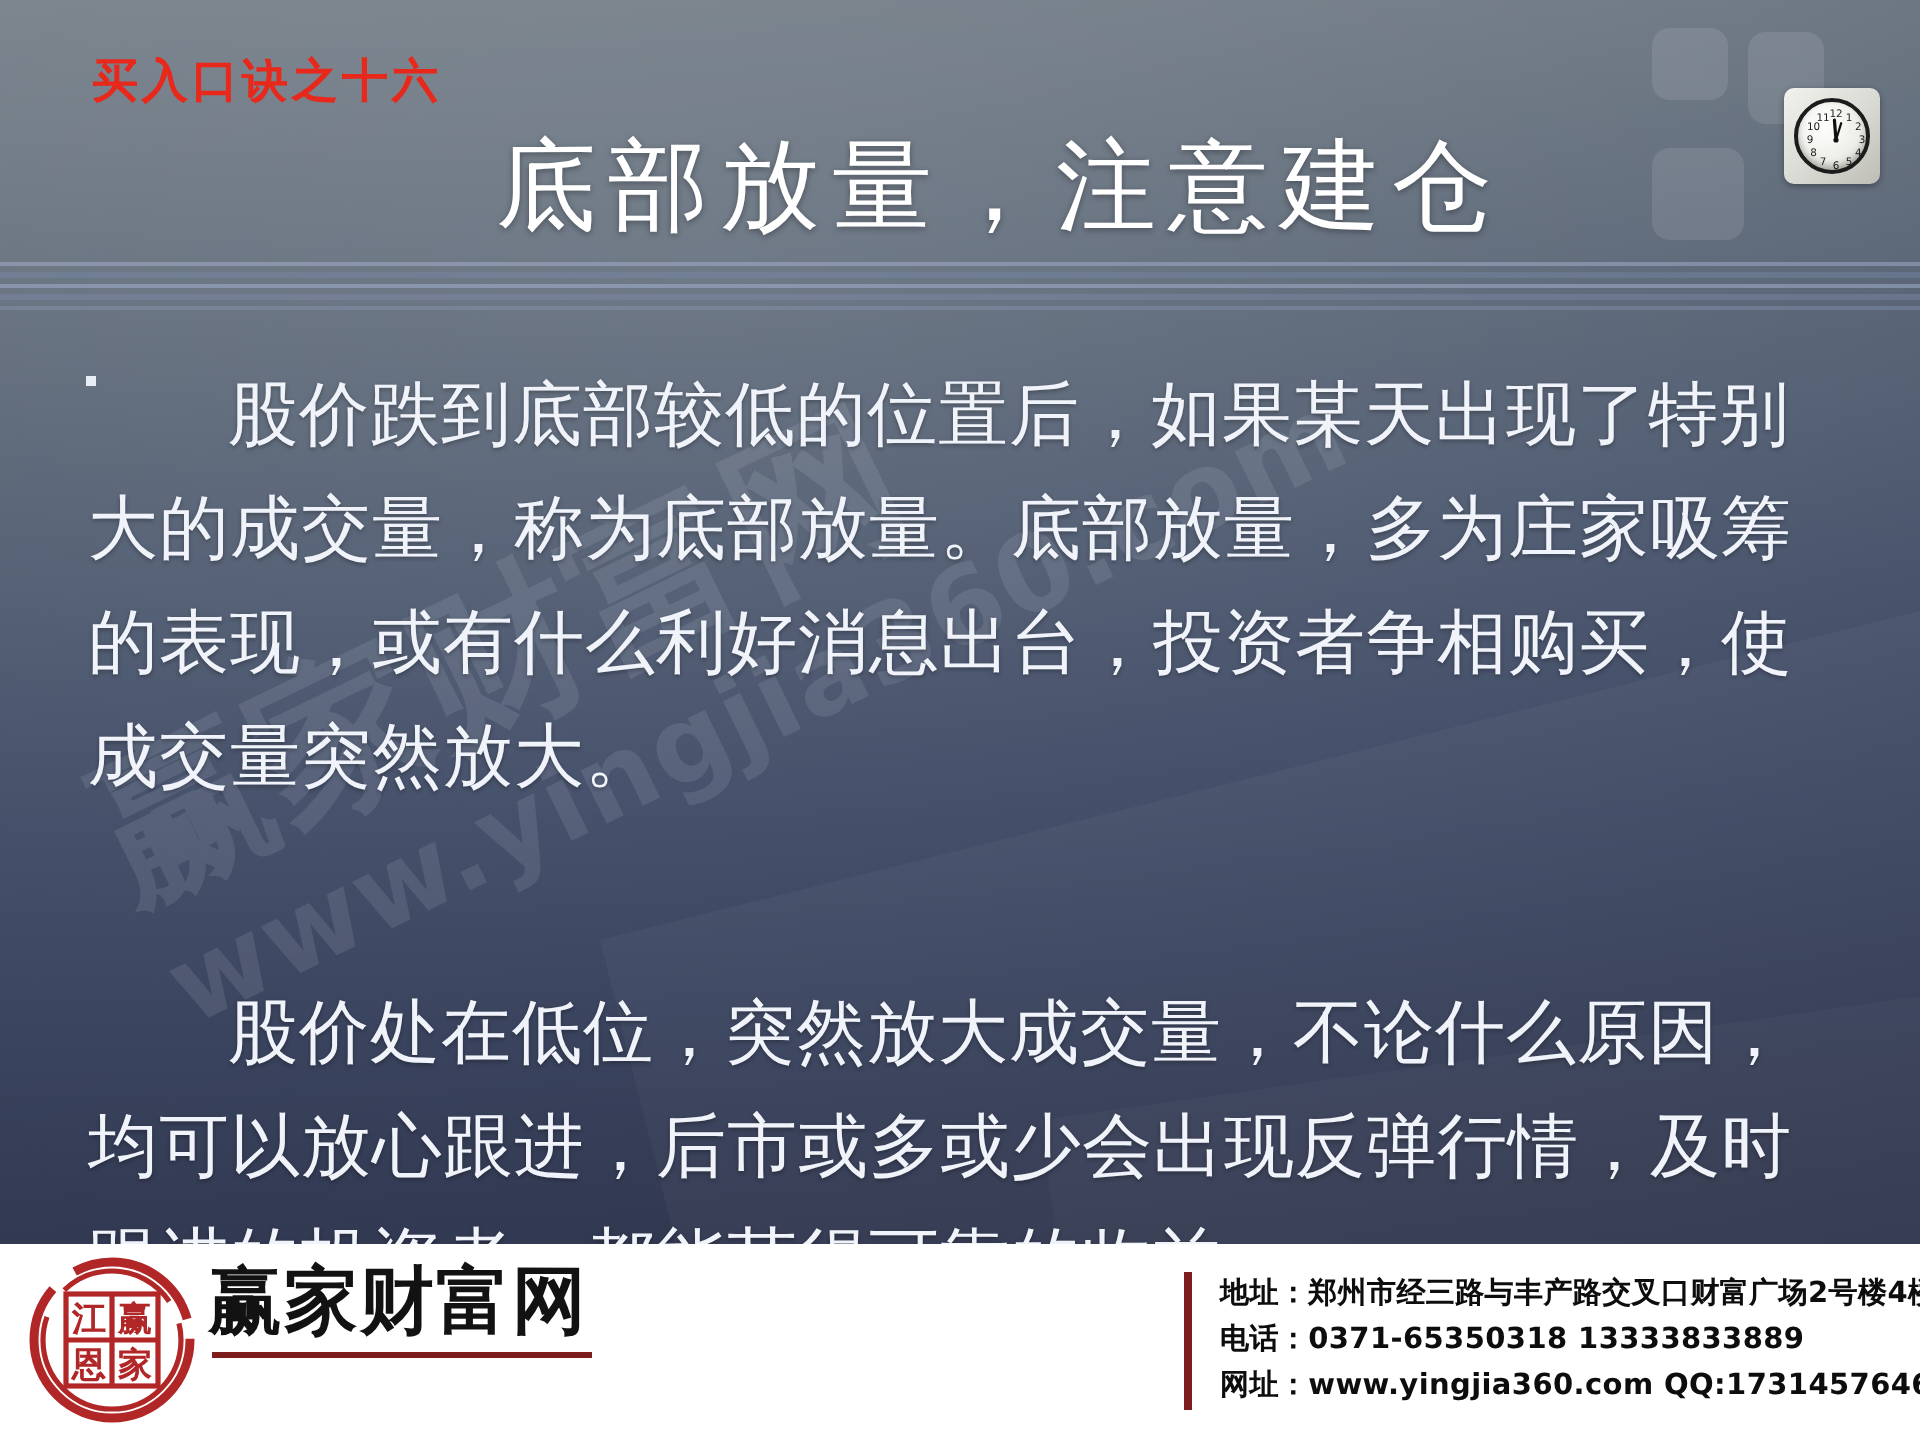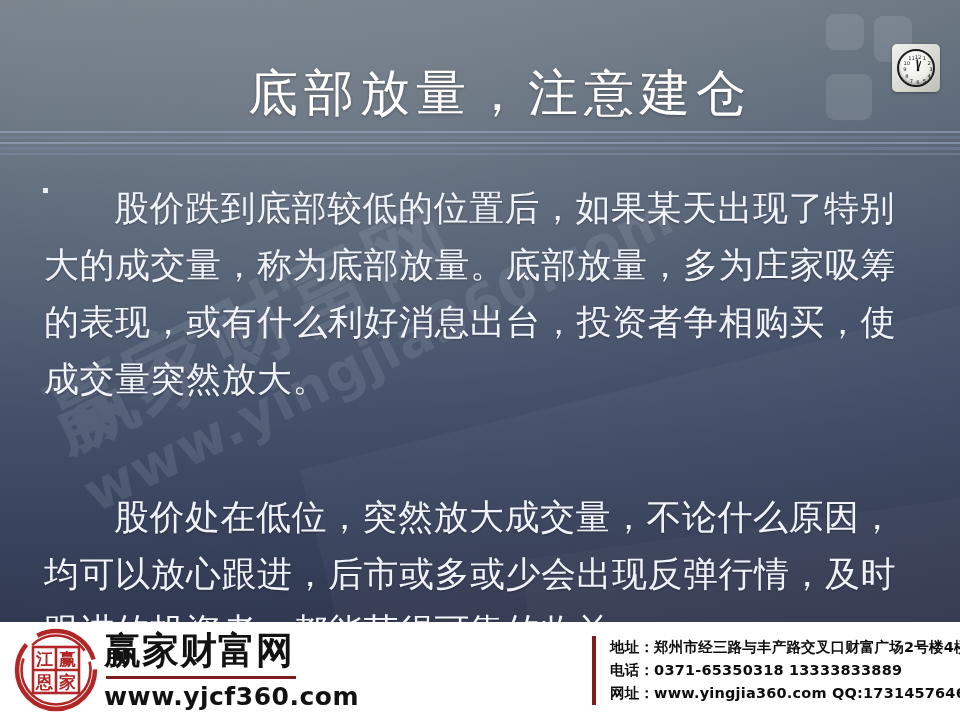--- a/index.html
+++ b/index.html
@@ -261,20 +261,21 @@
           <text x="9.8" y="15.8">10</text>
           <text x="14.5" y="11.3">11</text>
         </g>
         <line x1="21" y1="21" x2="20.2" y2="11" stroke="#111" stroke-width="1.6" stroke-linecap="round"></line>
         <line x1="21" y1="21" x2="23.6" y2="12.6" stroke="#111" stroke-width="1.1" stroke-linecap="round"></line>
         <circle cx="21" cy="21" r="1.3" fill="#111"></circle>
       </svg>
     </div>
   </div>
 
+  <div class="kicker">买入口诀之十六</div>
   <div class="title">底部放量，注意建仓</div>
 
   <div class="bullet-dot"></div>
   <div class="body-text">
     <div class="para">股价跌到底部较低的位置后，如果某天出现了特别大的成交量，称为底部放量。底部放量，多为庄家吸筹的表现，或有什么利好消息出台，投资者争相购买，使成交量突然放大。</div>
     <div class="para">股价处在低位，突然放大成交量，不论什么原因，均可以放心跟进，后市或多或少会出现反弹行情，及时跟进的投资者，都能获得可靠的收益。</div>
   </div>
 
   <div class="footer">
 
@@ -294,21 +295,20 @@
           <text x="55.5" y="39">赢</text>
           <text x="32.5" y="62">恩</text>
           <text x="55.5" y="62">家</text>
         </g>
       </svg>
     </div>
 
     <div class="brand-block">
       <div class="brand-cn">赢家财富网</div>
       <div class="brand-rule"></div>
-      <div class="brand-url">www.yjcf360.com</div>
     </div>
 
     <div class="contact">
       <div class="contact-line">地址：郑州市经三路与丰产路交叉口财富广场2号楼4楼C户</div>
       <div class="contact-line">电话：0371-65350318  13333833889</div>
       <div class="contact-line">网址：www.yingjia360.com  QQ:1731457646</div>
     </div>
 
   </div>
 

